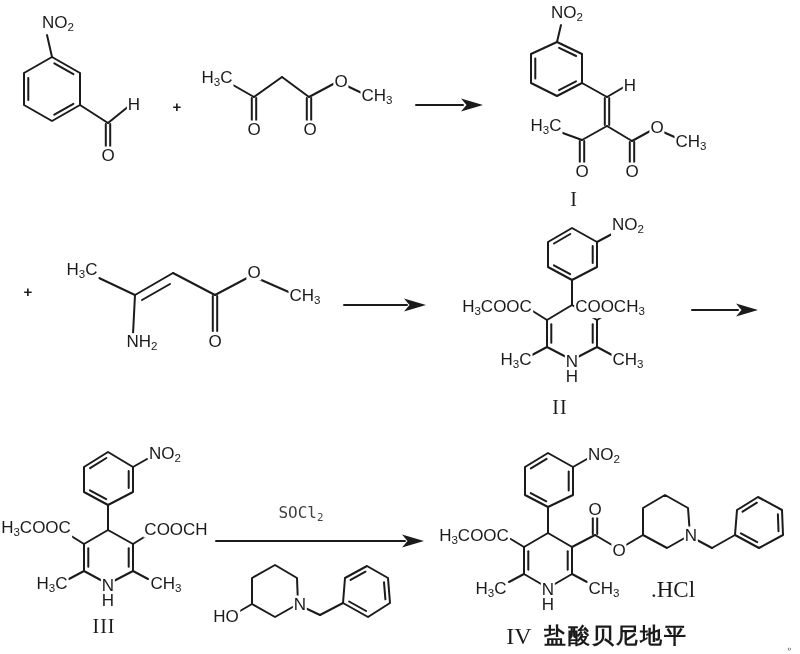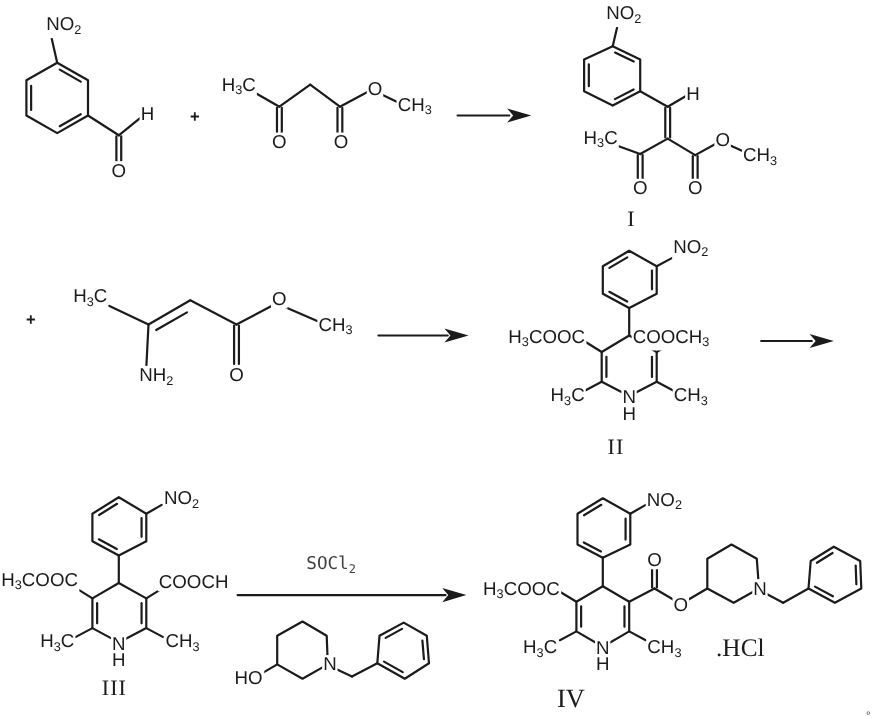--- a/index.html
+++ b/index.html
@@ -223,15 +223,16 @@
 <span class="lbl atom" style="left:474px;top:537px">H<sub>3</sub>COOC</span>
 <span class="lbl atom" style="left:595px;top:509px">O</span>
 <span class="lbl atom" style="left:619px;top:550px">O</span>
 <span class="lbl atom" style="left:491px;top:590px">H<sub>3</sub>C</span>
 <span class="lbl atom" style="left:604px;top:590px">CH<sub>3</sub></span>
 <span class="lbl atom" style="left:548px;top:589px">N</span>
 <span class="lbl atom" style="left:548px;top:604px">H</span>
 <span class="lbl atom" style="left:691px;top:535px">N</span>
 <span class="lbl salt" style="left:673px;top:589px">.HCl</span>
 <span class="lbl caption-numeral" style="left:519px;top:636px">IV</span>
+<span class="lbl cn" style="left:616px;top:636px">盐酸贝尼地平</span>
 <span class="lbl footnote" style="left:793px;top:644px">。</span>
 
 </div>
 
 </body></html>

